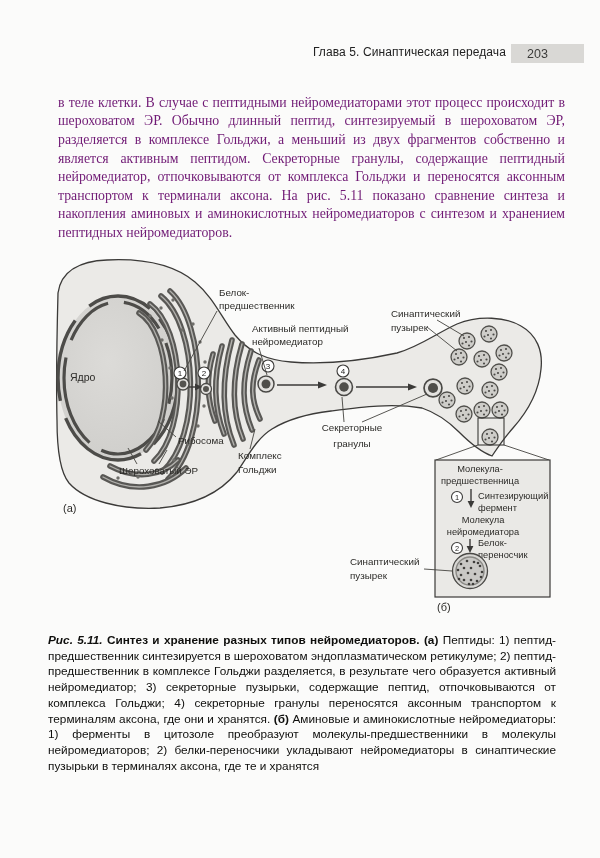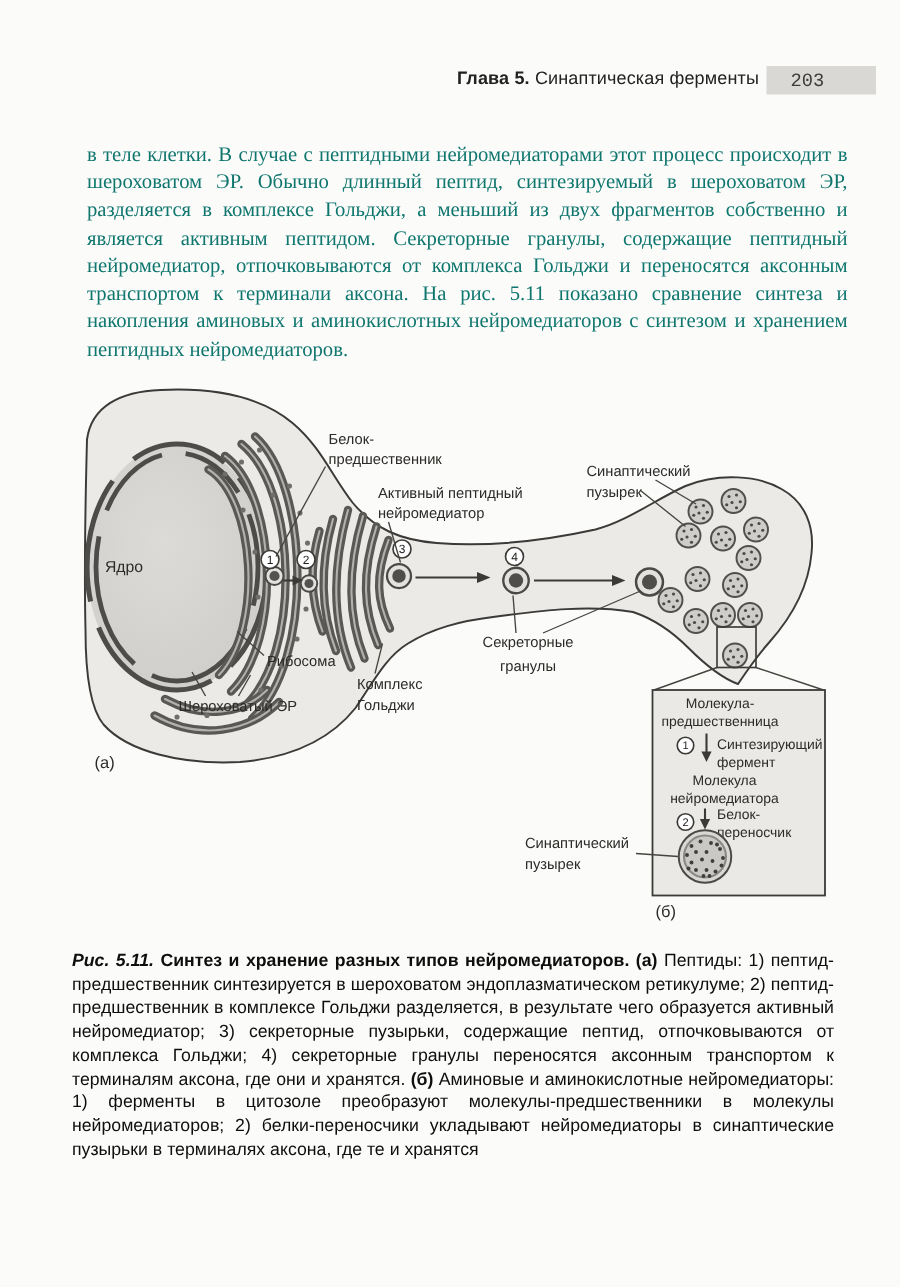--- a/index.html
+++ b/index.html
@@ -5,30 +5,30 @@
   html,body{margin:0;padding:0;}
   body{
     width:600px;height:858px;position:relative;overflow:hidden;
     background:#fbfbfa;color:#1a1a1a;
     font-family:"Liberation Sans",sans-serif;
   }
   .header-chapter{
     position:absolute;top:45px;left:0;width:506px;text-align:right;
     font-size:12px;color:#222;letter-spacing:.1px;
   }
-  .header-chapter b{font-weight:bold;}
+  .header-chapter b{font-weight:normal;}
   .pagenum-box{
     position:absolute;top:44px;left:511px;width:73px;height:19px;
     background:#d9d8d5;display:flex;align-items:center;
   }
-  .pagenum-box span{font-size:12.5px;color:#3c3c3a;padding-left:16px;font-family:Liberation Mono, monospace;}
+  .pagenum-box span{font-size:12.5px;color:#3c3c3a;padding-left:16px;}
   .body-par{
     position:absolute;left:58px;top:80px;width:507px;
     font-family:"Liberation Serif",serif;
-    font-size:13.8px;line-height:18.6px;text-align:justify;color:#0f766e;
+    font-size:13.8px;line-height:18.6px;text-align:justify;color:#701a75;
   }
   .caption{
     position:absolute;left:48px;top:621px;width:508px;
     font-size:11.8px;line-height:15.75px;text-align:justify;color:#0e0e0c;
   }
   .caption .fl{font-weight:bold;font-style:italic;}
   .caption b{font-weight:bold;}
   svg{position:absolute;left:0;top:0;}
   svg text{font-family:"Liberation Sans",sans-serif;fill:#2c2b28;}
   .lbl{font-size:9.8px;}
@@ -40,21 +40,21 @@
   .membrane{fill:#ebeae7;stroke:#3b3a38;stroke-width:1.3;}
   .band{stroke:#595855;stroke-width:5.6;fill:none;stroke-linecap:round;}
   .lumen{stroke:#b2b1ad;stroke-width:1.4;fill:none;stroke-linecap:round;}
   .arrowline{stroke:#3b3a38;stroke-width:1.4;fill:none;}
   .ah{fill:#3b3a38;}
   .markc{fill:#ffffff;stroke:#3b3a38;stroke-width:1.1;}
 </style>
 </head>
 <body>
 
-<div class="header-chapter"><b>Глава 5.</b><span> Синаптическая ферменты</span></div>
+<div class="header-chapter"><b>Глава 5.</b><span> Синаптическая передача</span></div>
 <div class="pagenum-box">
     <span>203</span>
   </div>
 
 <p class="body-par">в теле клетки. В случае с пептидными нейромедиаторами этот процесс происходит в шероховатом ЭР. Обычно длинный пептид, синтезируемый в шероховатом ЭР, разделяется в комплексе Гольджи, а меньший из двух фрагментов собственно и является активным пептидом. Секреторные гранулы, содержащие пептидный нейромедиатор, отпочковываются от комплекса Гольджи и переносятся аксонным транспортом к терминали аксона. На рис. 5.11 показано сравнение синтеза и накопления аминовых и аминокислотных нейромедиаторов с синтезом и хранением пептидных нейромедиаторов.</p>
 
 <svg width="600" height="620" viewBox="0 0 600 620">
   <defs>
     <radialGradient id="nucGrad" cx="42%" cy="40%" r="75%">
       <stop offset="0%" stop-color="#dcdbd8"></stop>

